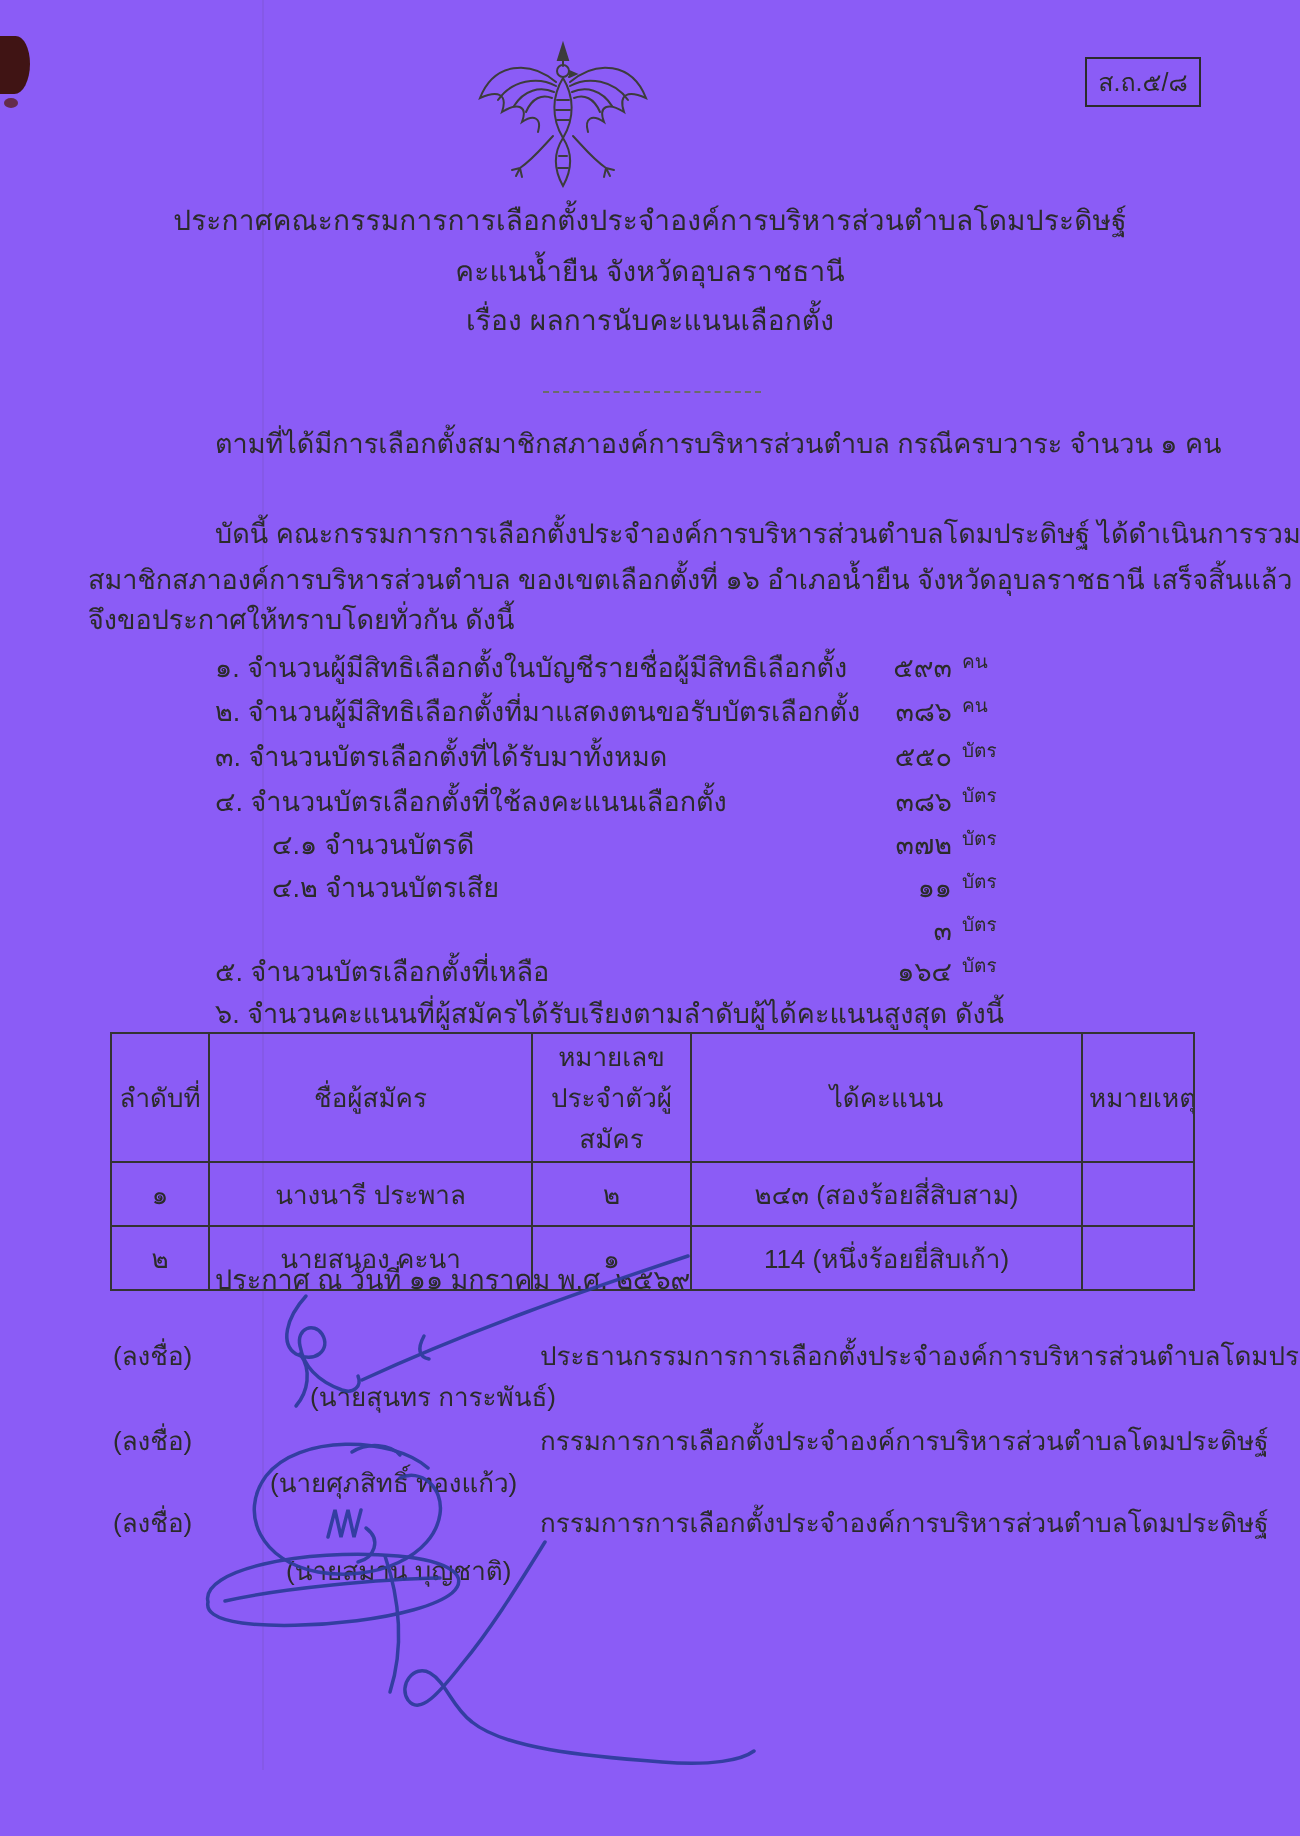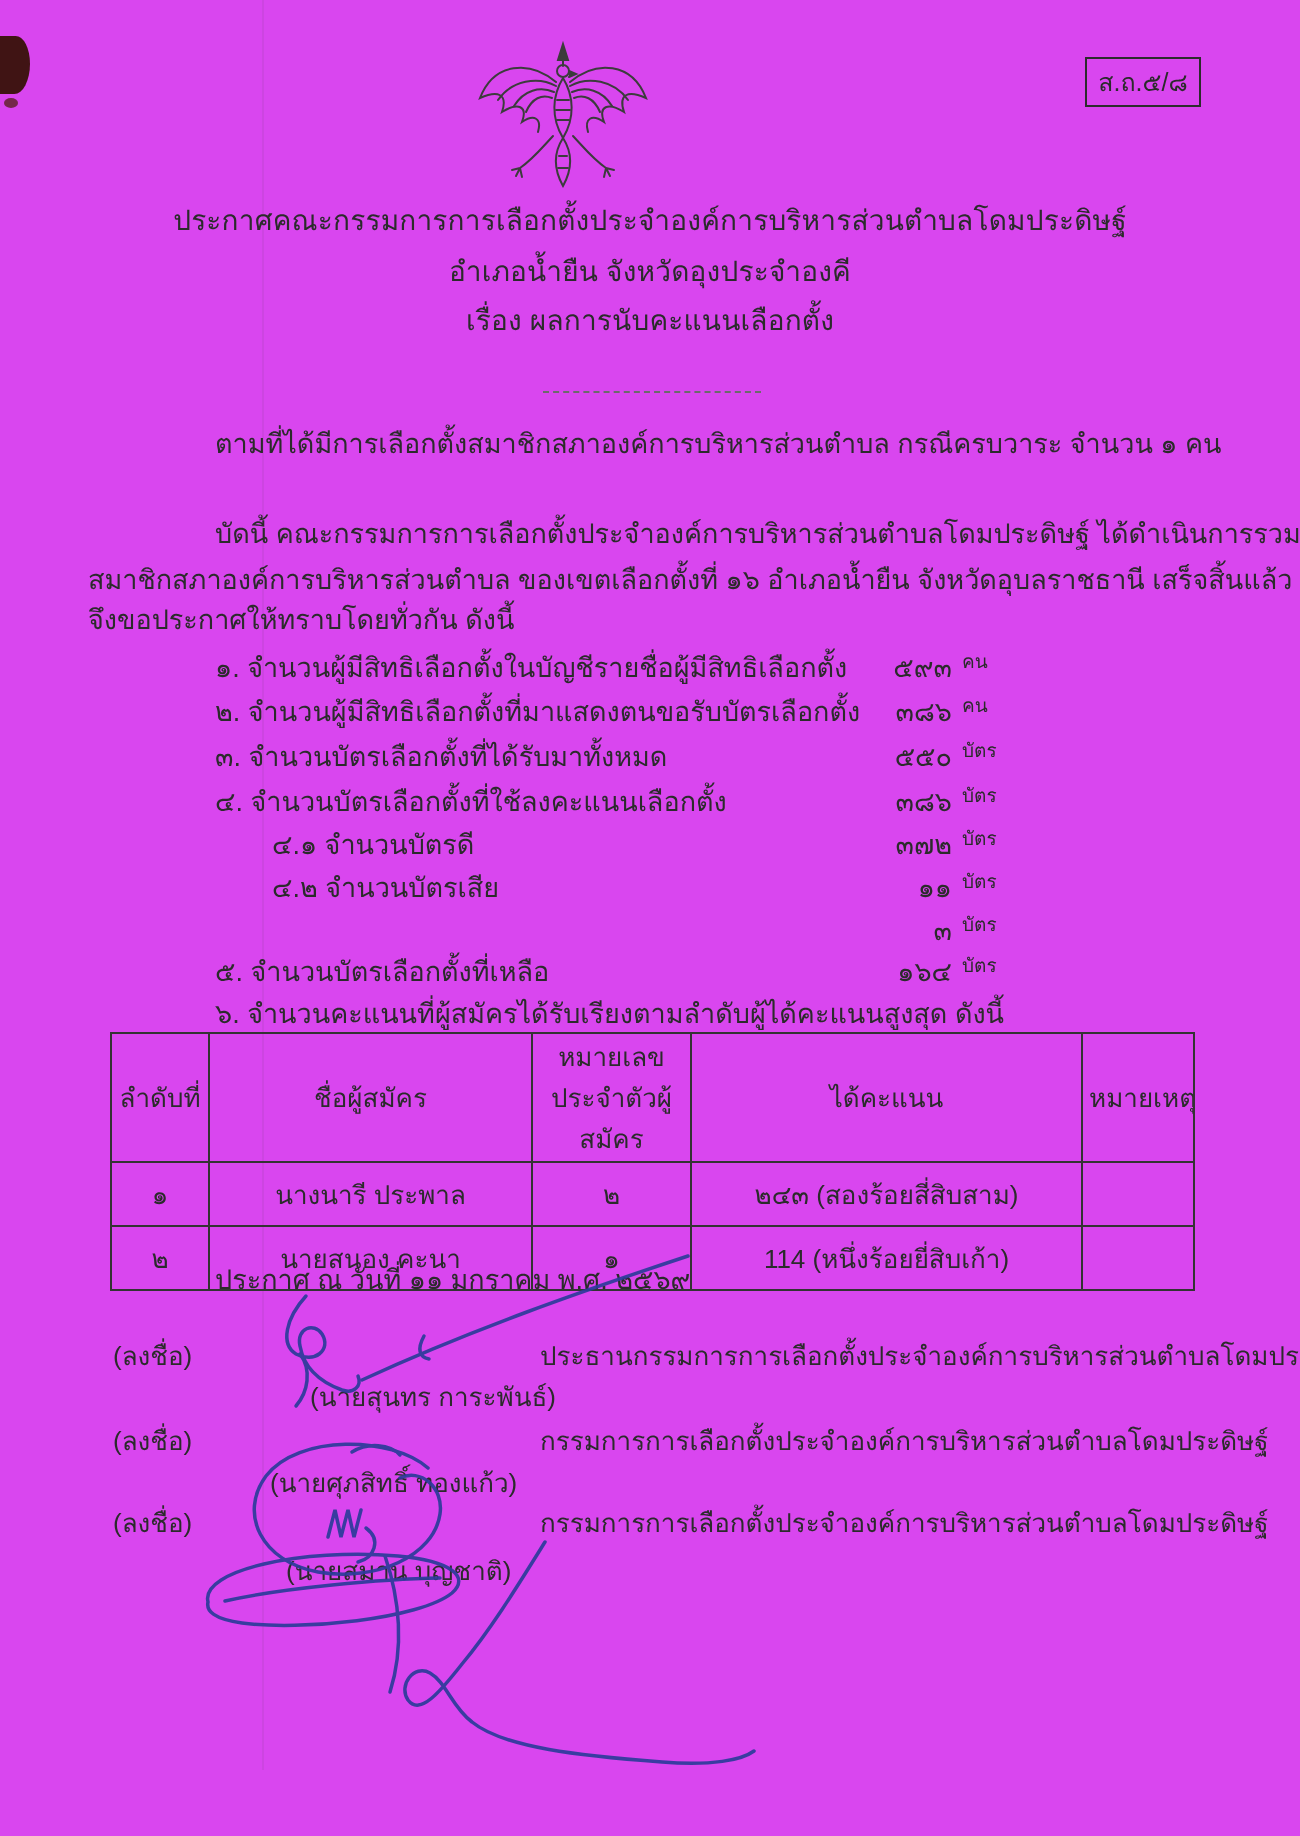--- a/index.html
+++ b/index.html
@@ -1,19 +1,19 @@
 <!DOCTYPE html>
 <html><head>
 <meta charset="utf-8">
 <style>
   html,body{margin:0;padding:0;background:#8a8a8a;}
   .page{
     position:relative;
     width:1300px;height:1836px;
-    background:#d946ef;
+    background:#8b5cf6;
     margin:0 auto;
     overflow:hidden;
     font-family:"Liberation Sans","DejaVu Sans",sans-serif;
     color:#2b2b2b;
   }
   .abs{position:absolute;white-space:nowrap;}
   .center{left:0;width:1300px;text-align:center;}
   .title{font-size:28px;letter-spacing:.2px;}
   .body-text{font-size:27px;}
   .stat-label{font-size:27px;}
@@ -85,21 +85,21 @@
 
       <path d="M95 98 C 86 112, 85 128, 95 146 C 105 128, 104 112, 95 98"></path>
       <path d="M91 116 h8 M90 128 h10"></path>
 
       <path d="M85 96 C 72 110, 64 120, 52 128 M52 128 l-8 2 M52 128 l-4 8 M52 128 l2 9"></path>
       <path d="M105 96 C 118 110, 126 120, 138 128 M138 128 l8 2 M138 128 l4 8 M138 128 l-2 9"></path>
     </g>
   </svg>
 
   <div class="abs center title" style="top:198px">ประกาศคณะกรรมการการเลือกตั้งประจำองค์การบริหารส่วนตำบลโดมประดิษฐ์</div>
-  <div class="abs center title" style="top:249px">อำเภอน้ำยืน  จังหวัดอุงประจำองคี</div>
+  <div class="abs center title" style="top:249px">คะแนน้ำยืน  จังหวัดอุบลราชธานี</div>
   <div class="abs center title" style="top:298px">เรื่อง  ผลการนับคะแนนเลือกตั้ง</div>
   <div class="abs divider"></div>
 
   <div class="abs body-text" style="left:215px;top:422px">ตามที่ได้มีการเลือกตั้งสมาชิกสภาองค์การบริหารส่วนตำบล กรณีครบวาระ จำนวน ๑ คน</div>
   <div class="abs body-text" style="left:215px;top:512px">บัดนี้ คณะกรรมการการเลือกตั้งประจำองค์การบริหารส่วนตำบลโดมประดิษฐ์ ได้ดำเนินการรวมผลคะแนนเลือกตั้ง</div>
   <div class="abs body-text" style="left:88px;top:558px">สมาชิกสภาองค์การบริหารส่วนตำบล ของเขตเลือกตั้งที่ ๑๖ อำเภอน้ำยืน จังหวัดอุบลราชธานี  เสร็จสิ้นแล้ว</div>
   <div class="abs body-text" style="left:88px;top:598px">จึงขอประกาศให้ทราบโดยทั่วกัน ดังนี้</div>
 
   <div class="abs stat-label" style="left:215px;top:646px">๑. จำนวนผู้มีสิทธิเลือกตั้งในบัญชีรายชื่อผู้มีสิทธิเลือกตั้ง</div>
   <div class="abs stat-value" style="left:822px;top:646px">๕๙๓</div>

